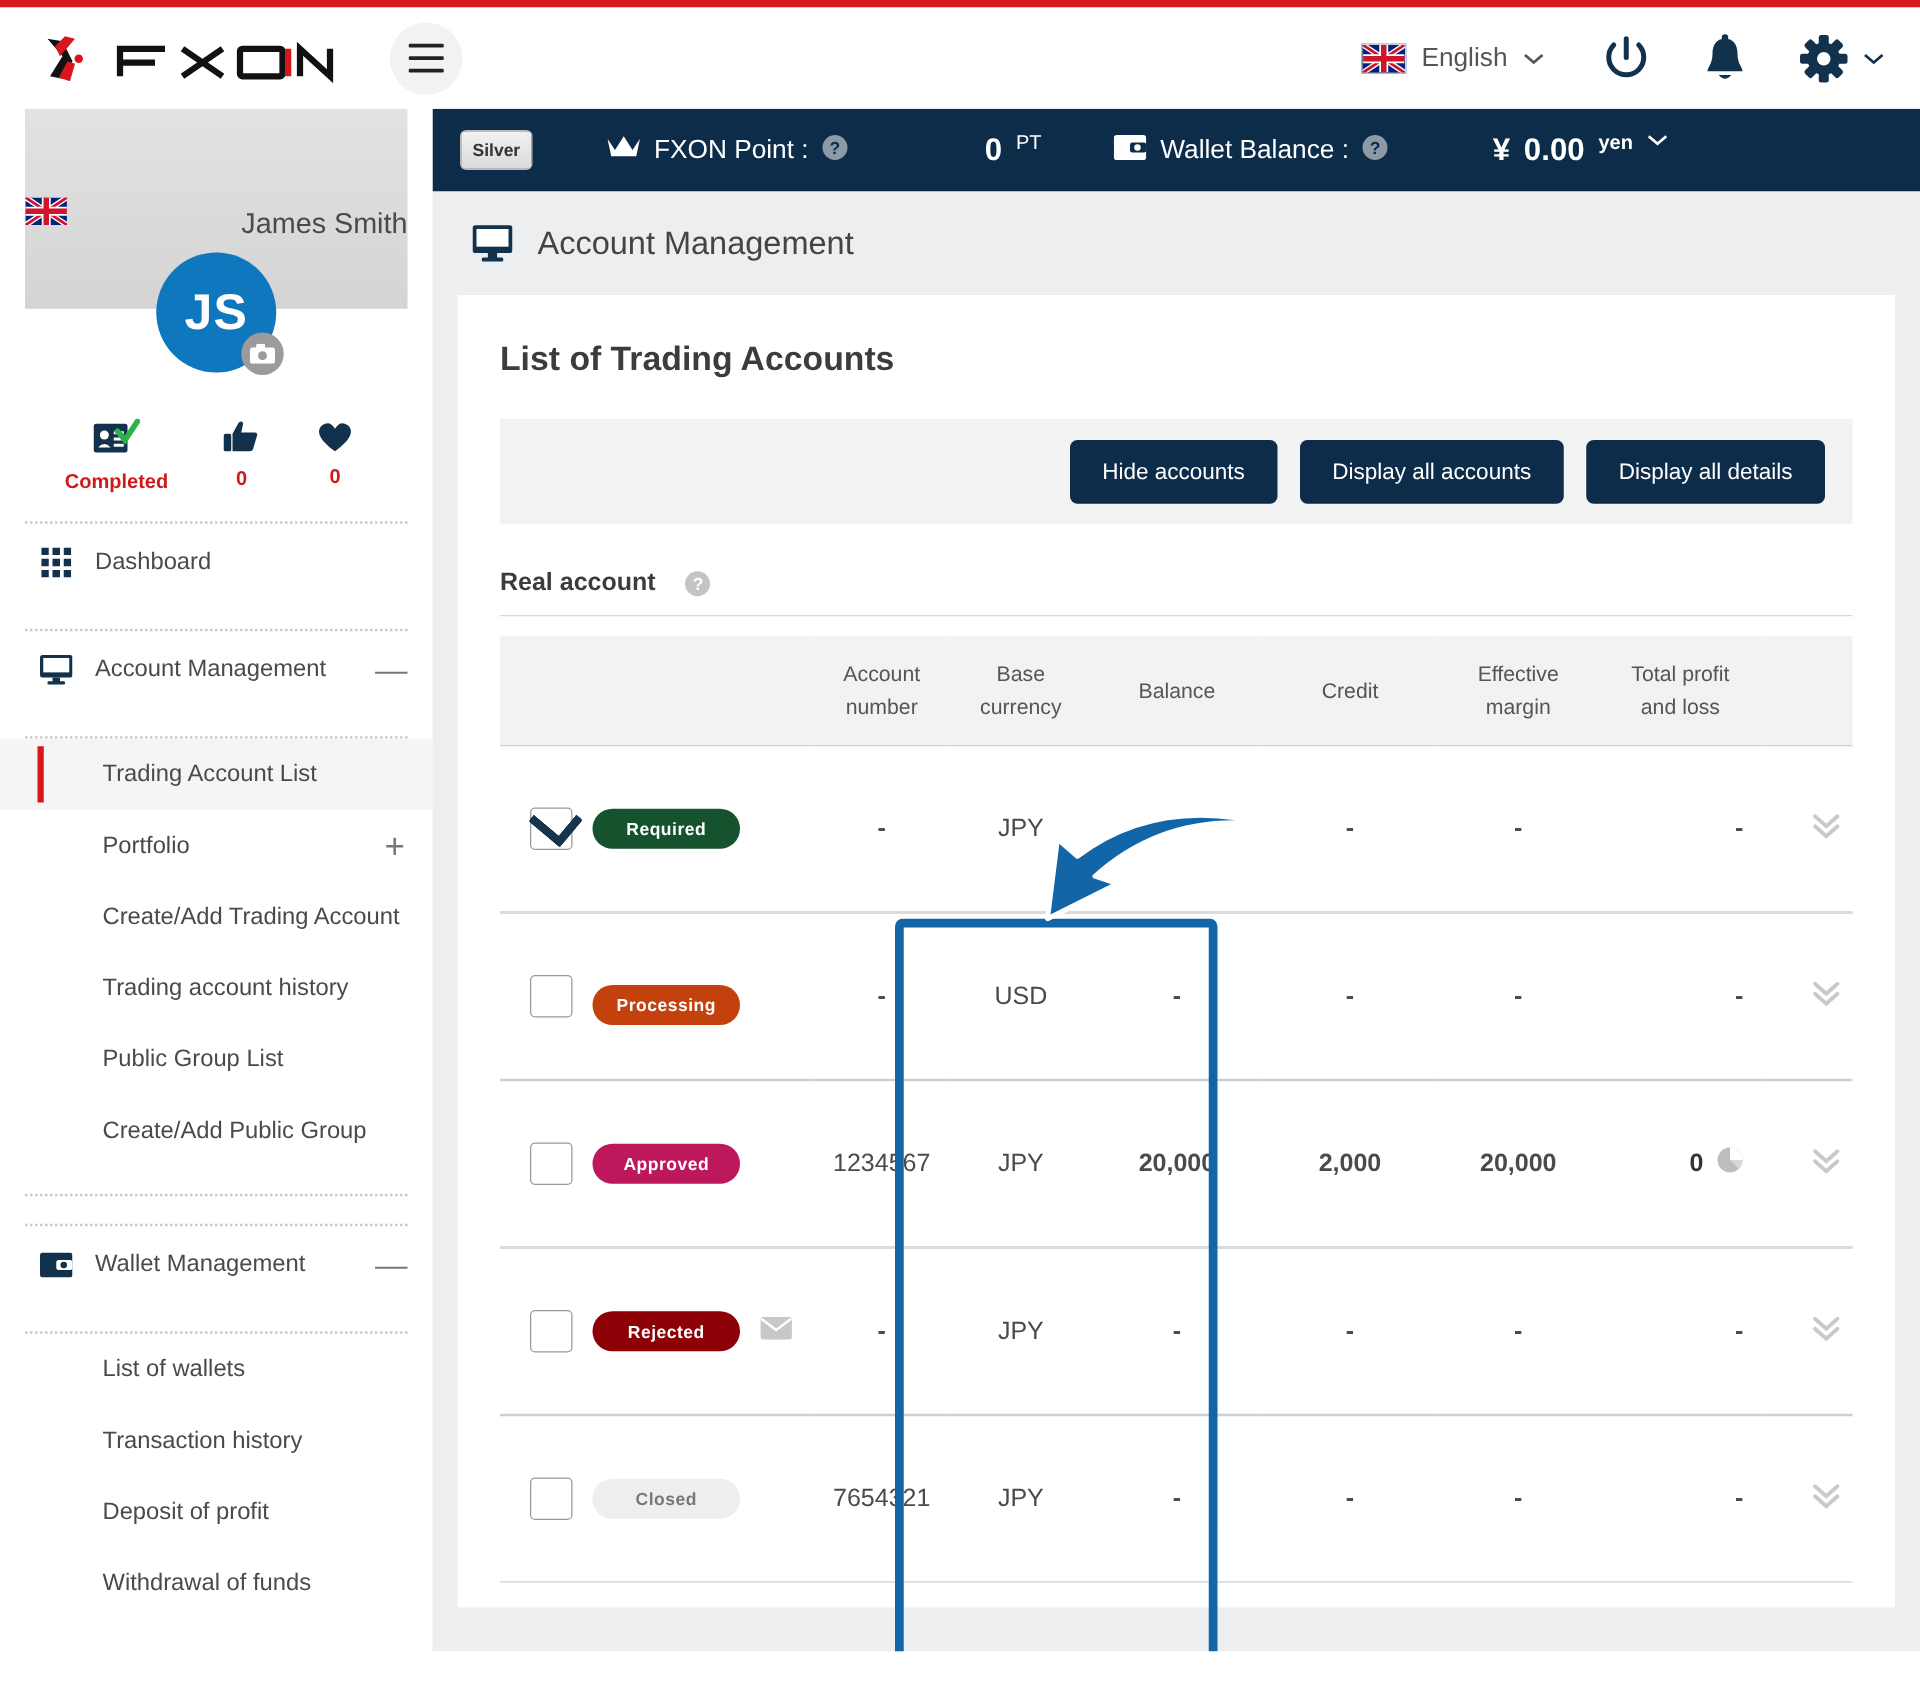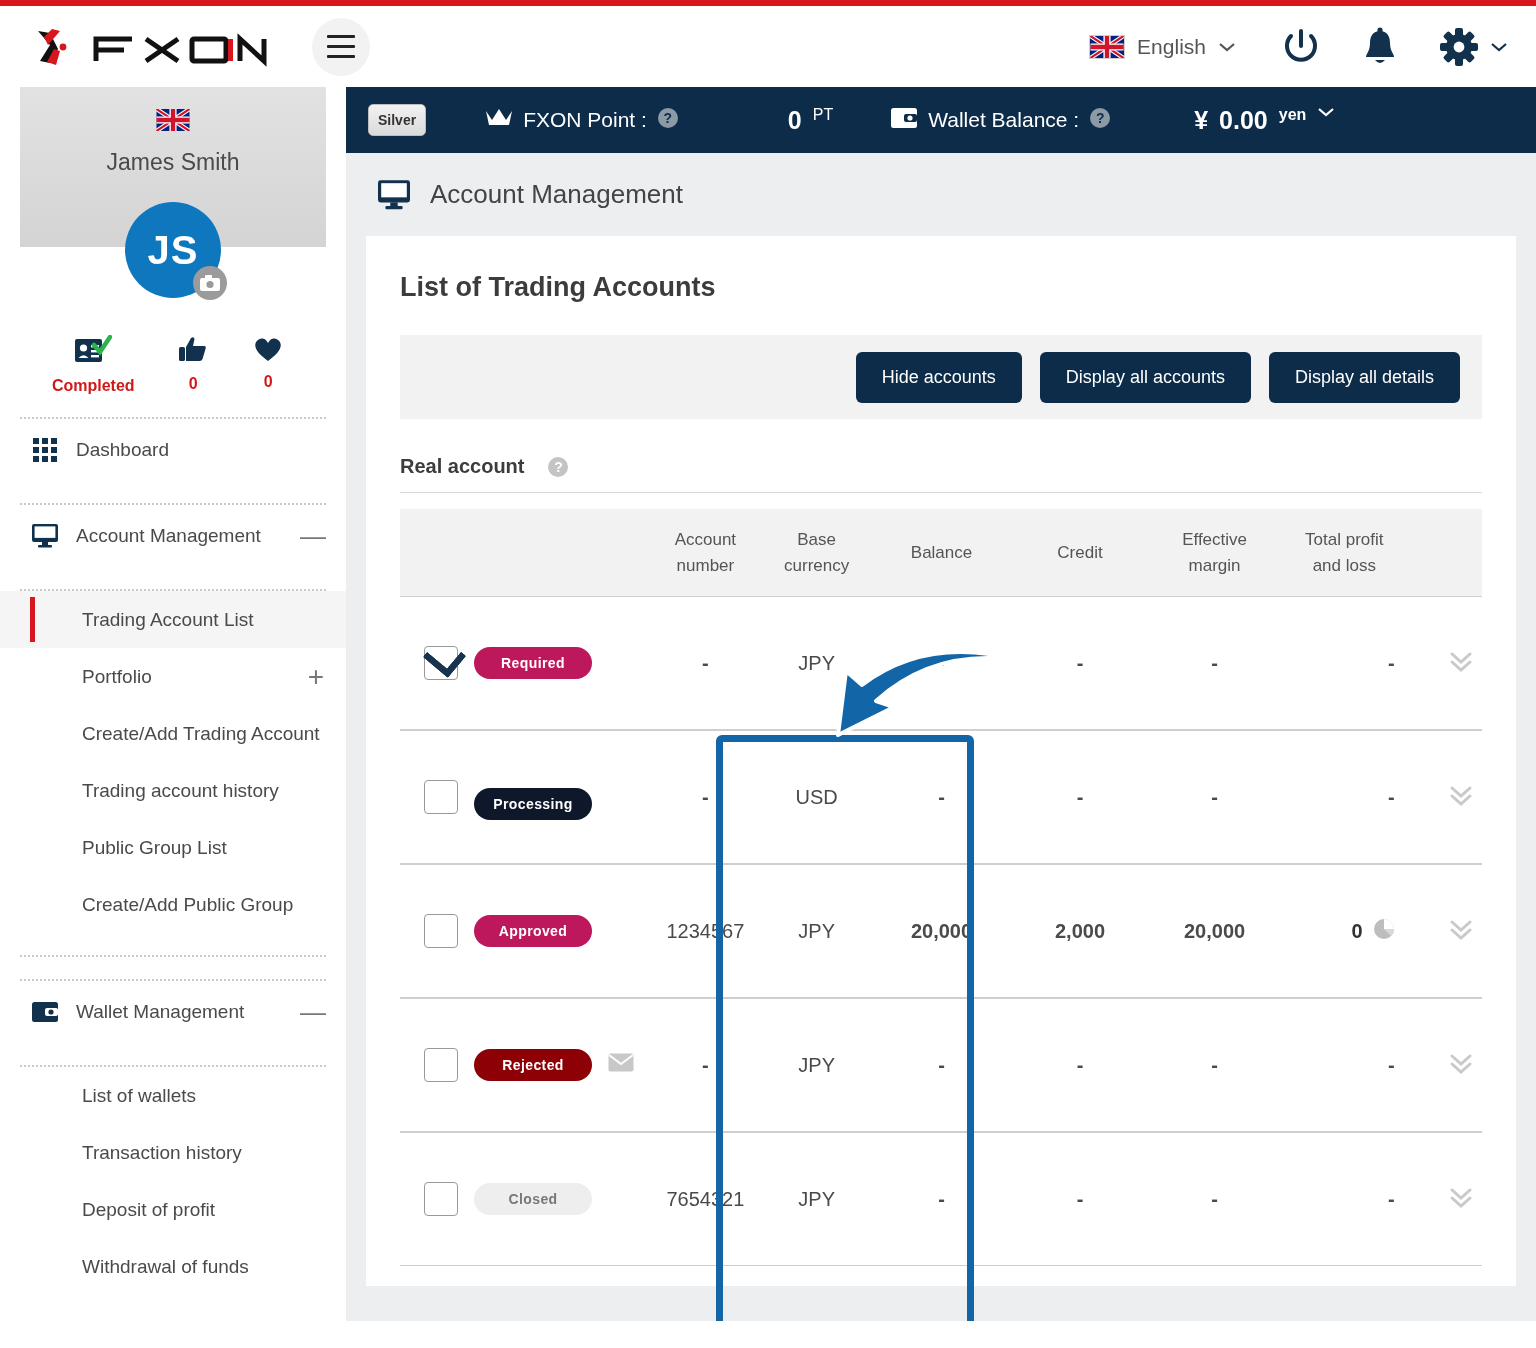--- a/index.html
+++ b/index.html
@@ -48,23 +48,24 @@
   .body-wrap { display: flex; height: 1234px; }
 
   
   .sidebar {
     width: 346px; flex: 0 0 346px; background: #ffffff;
     position: relative; overflow: hidden;
   }
   .profile-head {
     background: linear-gradient(#e2e2e2, #d4d4d4);
     height: 160px; position: relative;
-    display: flex; flex-direction: column; align-items: center;
+    display: flex; align-items: center;
     padding-top: 22px;
     margin: 0 20px 0 20px;
+    justify-content: space-between;
   }
   .profile-flag { width: 34px; height: 22px; margin-bottom: 18px; }
   .profile-name { font-size: 23px; color: #4a4a4a; }
   .avatar-wrap {
     position: absolute; left: 50%; transform: translateX(-50%);
     top: 115px; width: 96px; height: 96px;
   }
   .avatar {
     width: 96px; height: 96px; border-radius: 50%;
     background: #0f77bd; color: #fff; font-size: 40px; font-weight: 600;
@@ -187,22 +188,22 @@
     content:""; position: absolute; left: 3px; top: -5px;
     width: 26px; height: 22px;
     border-right: 7px solid #17334e; border-bottom: 7px solid #17334e;
     transform: rotate(40deg); border-radius: 2px;
   }
   .badge {
     min-width: 118px; text-align: center; border-radius: 16px;
     font-size: 14px; font-weight: bold; padding: 8px 0; color: #fff;
     letter-spacing: 0.4px;
   }
-  .badge.required   { background: #be185d; }
-  .badge.processing { background: #0f172a; margin-top: 14px; }
+  .badge.required   { background: #14532d; }
+  .badge.processing { background: #c2410c; margin-top: 14px; }
   .badge.approved   { background: #be185d; }
   .badge.rejected   { background: #8c0006; }
   .badge.closed     { background: #eeeeee; color: #777; }
   .mail-ico { color: #c2c2c2; }
   .act-inner { display: flex; align-items: center; justify-content: flex-end; gap: 10px; padding-right: 8px;}
   .pie-ico { color: #bdbdbd; }
   .dbl-chev { color: #c9c9c9; cursor: pointer; }
 
   
   .anno-box {

